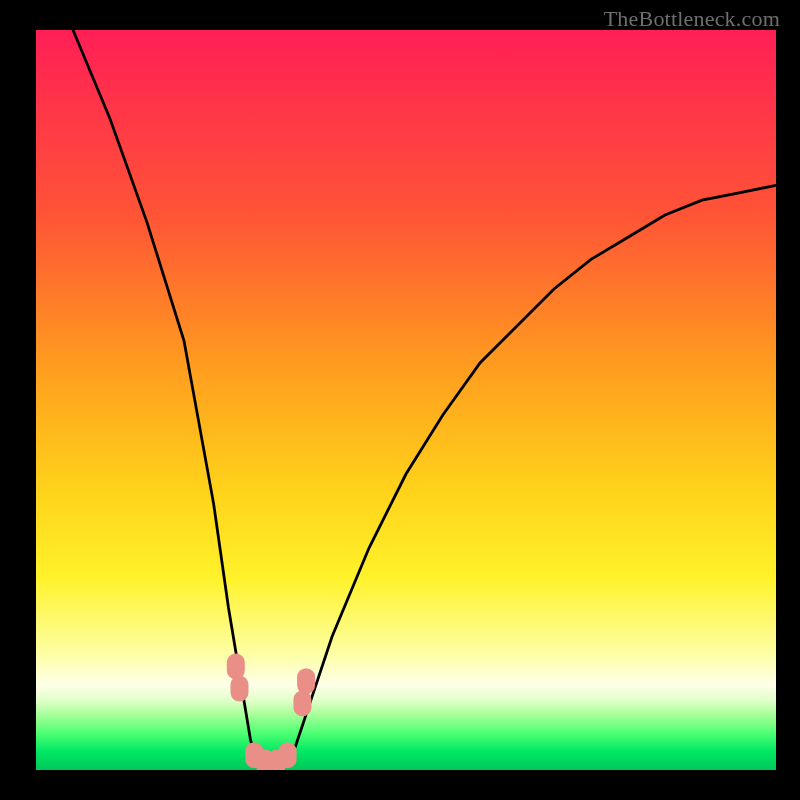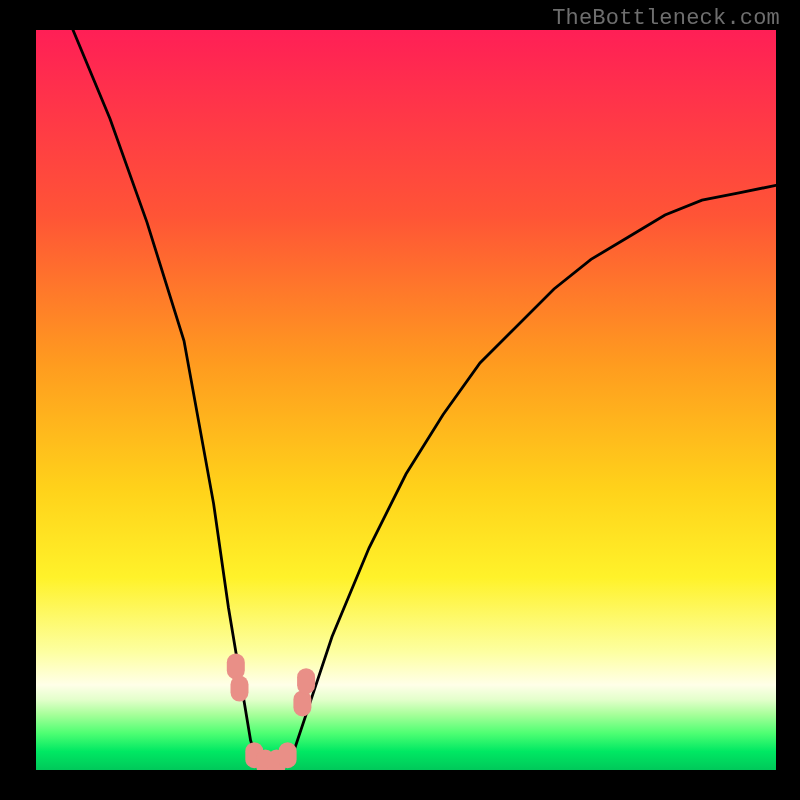--- a/index.html
+++ b/index.html
@@ -15,21 +15,21 @@
     left: 36px;
     top: 30px;
     width: 740px;
     height: 740px;
     background: #000;
   }
   .watermark {
     position: absolute;
     top: 6px;
     right: 20px;
-    font-family: Liberation Mono, monospace;
+    font-family: Liberation Serif, serif;
     font-size: 22px;
     color: #6e6e6e;
     letter-spacing: 0.2px;
     z-index: 50;
   }
   svg {
     position: absolute;
     left: 0;
     top: 0;
   }

